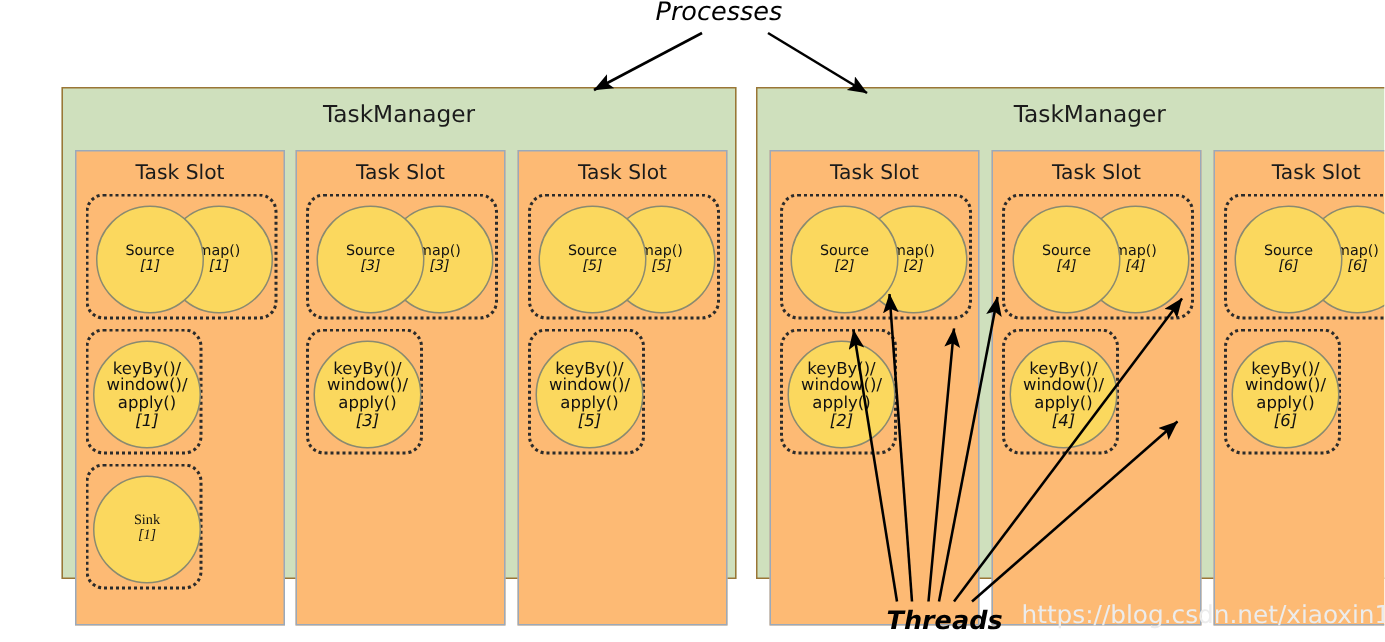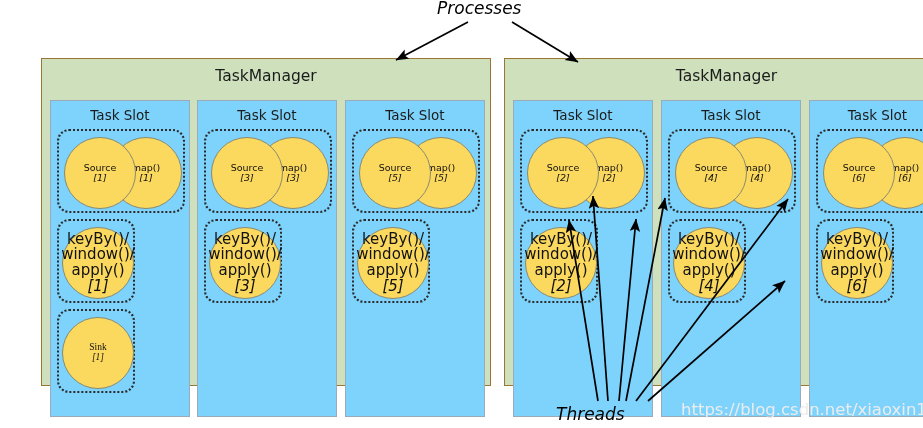--- a/index.html
+++ b/index.html
@@ -30,41 +30,41 @@
   .label-threads {
     position: absolute;
     font-family: "DejaVu Sans", sans-serif;
     font-style: italic;
     font-size: 17px;
     color: #000000;
     white-space: nowrap;
     z-index: 6;
   }
   .label-processes { left: 437px; top: -2px; }
-  .label-threads   { left: 556px; top: 404px; }
+  .label-threads   { left: 591px; top: 404px; font-weight: bold; }
 
   .taskmanager {
     position: absolute;
     background: #cfe0bd;
     border: 1.5px solid #9a7636;
     box-sizing: border-box;
     margin-left: 36px;
   }
   .tm-title {
     position: absolute;
     left: 0;
     right: 0;
     top: 8px;
     text-align: center;
     font-size: 15.5px;
     color: #1b1b1b;
   }
   .taskslot {
     position: absolute;
-    background: #7dd3fc;
+    background: #fdba74;
     border: 1.5px solid #9aa9bb;
     box-sizing: border-box;
   }
   .ts-title {
     position: absolute;
     left: 0;
     right: 0;
     top: 6px;
     text-align: center;
     font-size: 13.5px;
@@ -88,21 +88,21 @@
     align-items: center;
     justify-content: center;
     text-align: center;
     line-height: 1.05;
     font-size: 9.5px;
     color: #111111;
   }
   .node .idx {
     font-style: italic;
   }
-  .node.wide-text { font-size: 15px; }
+  .node.wide-text { font-size: 11px; }
   .watermark {
     position: absolute;
     left: 681px;
     top: 400px;
     font-size: 16.5px;
     color: #ececec;
     white-space: nowrap;
     z-index: 4;
   }
 </style>

